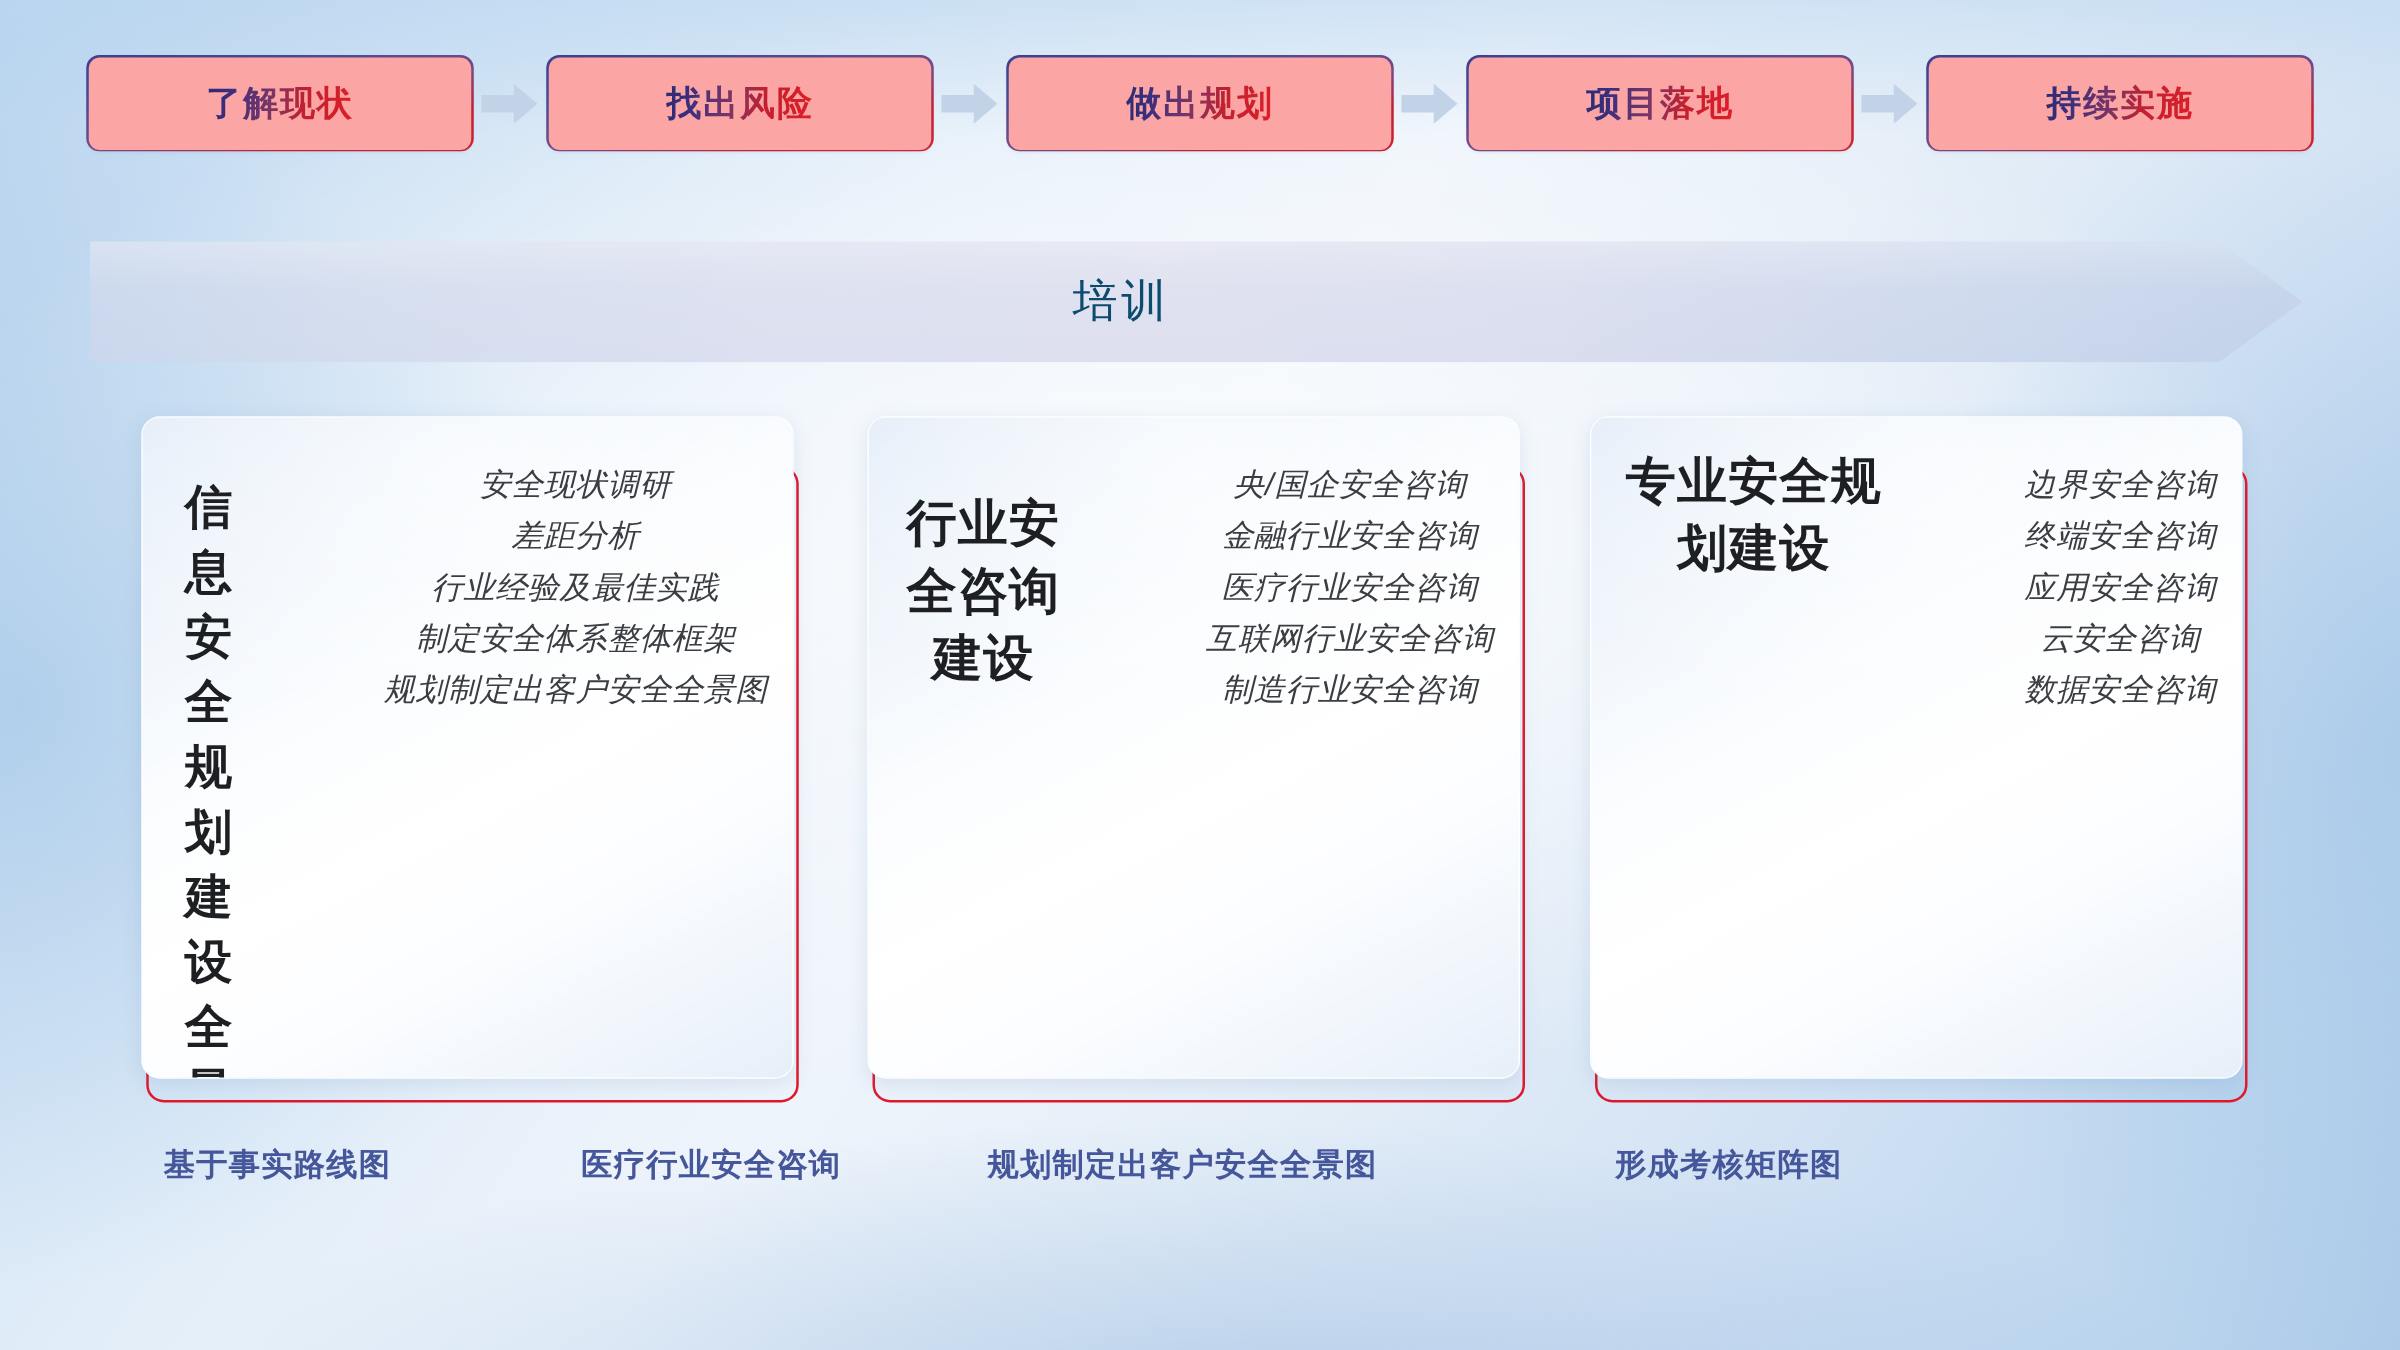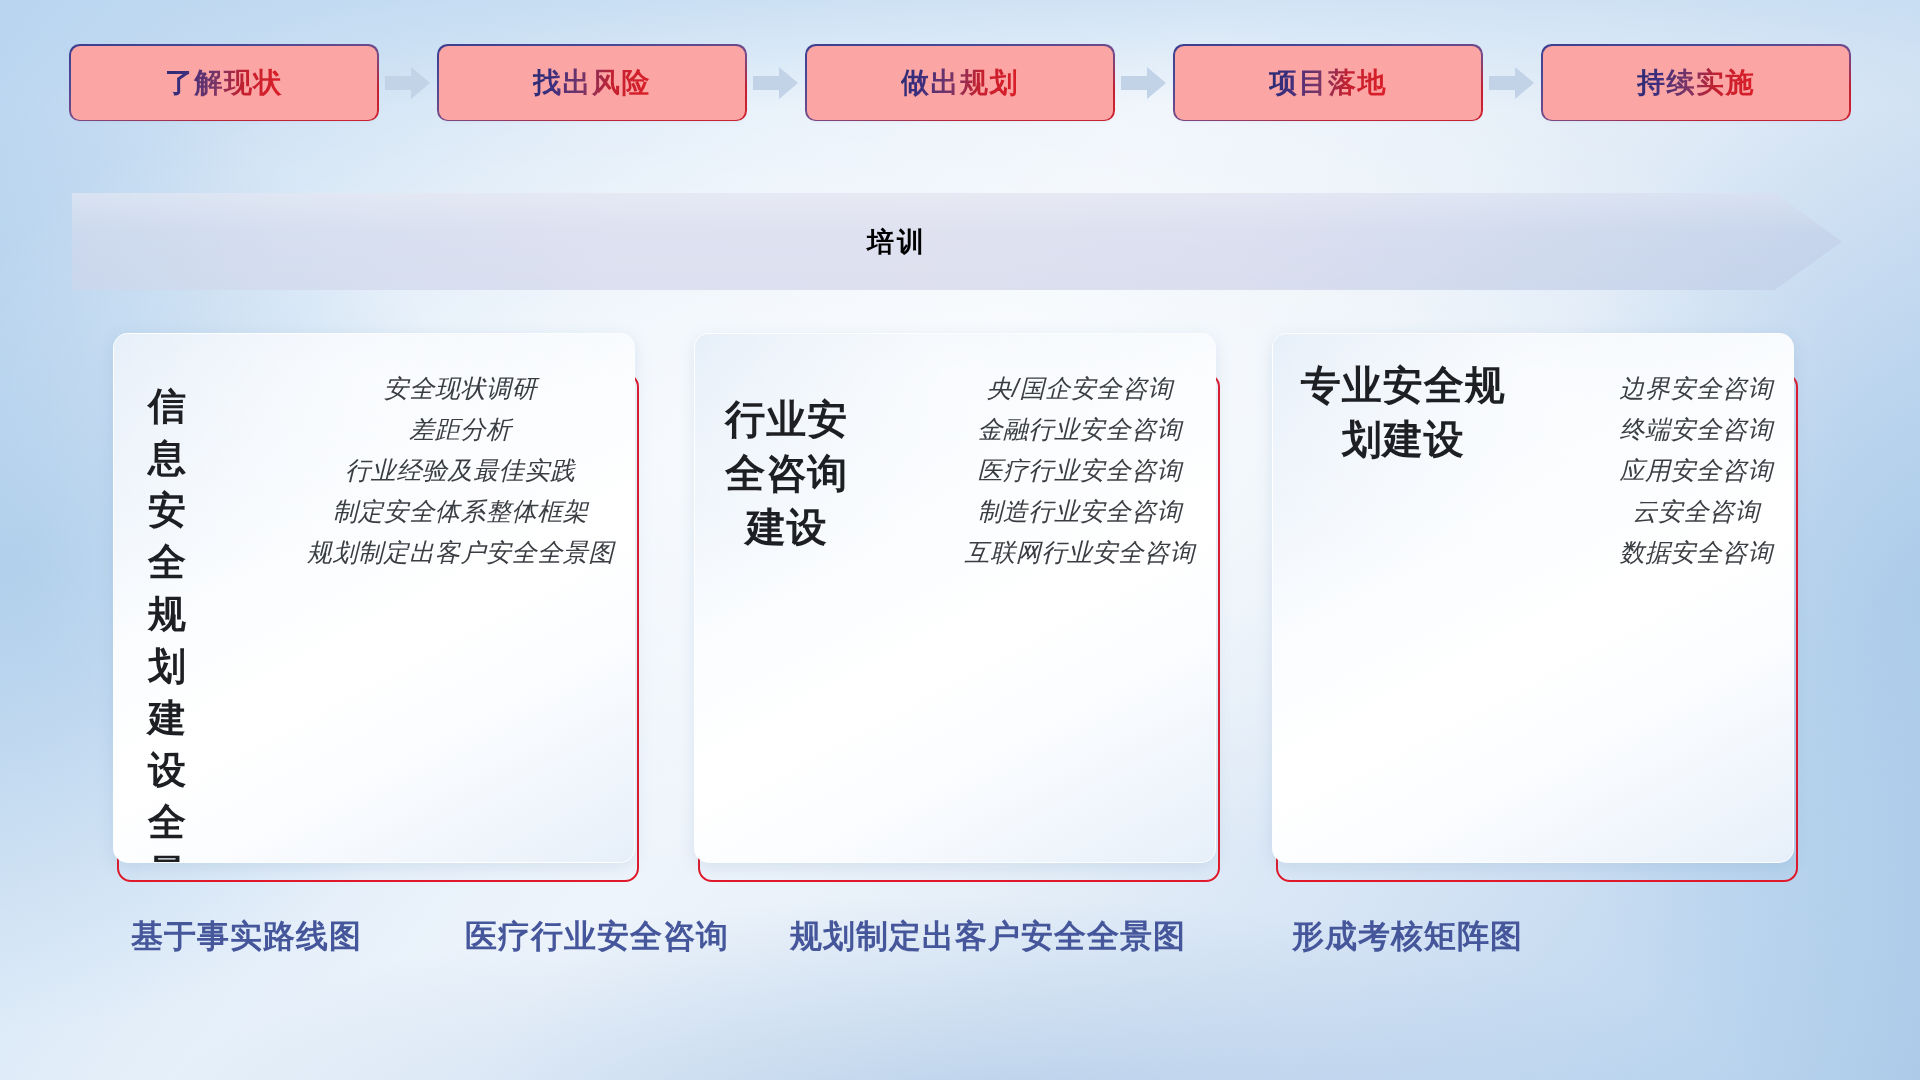--- a/index.html
+++ b/index.html
@@ -51,21 +51,21 @@
   #banner .shape{position:absolute;inset:0;
     background:linear-gradient(100deg,#c9d6ec 0%,#d3dcee 12%,#dadeef 30%,#dcdeee 48%,#d8dcee 66%,#ccd7ec 84%,#c2d1ea 100%);
     -webkit-clip-path:polygon(0 0,96.2% 0,100% 50%,96.2% 100%,0 100%);
     clip-path:polygon(0 0,96.2% 0,100% 50%,96.2% 100%,0 100%);
     opacity:.93;}
   #banner .sheen{position:absolute;inset:0;
     background:linear-gradient(180deg,rgba(255,255,255,.30) 0%,rgba(255,255,255,.06) 40%,rgba(255,255,255,0) 100%);
     -webkit-clip-path:polygon(0 0,96.2% 0,100% 50%,96.2% 100%,0 100%);
     clip-path:polygon(0 0,96.2% 0,100% 50%,96.2% 100%,0 100%);}
   #banner .btext{position:absolute;inset:0;display:flex;align-items:center;justify-content:center;
-    padding-right:120px;font-size:27px;font-weight:700;color:#000000;letter-spacing:3px;}
+    padding-right:120px;font-size:36px;font-weight:400;color:#0c4a6e;letter-spacing:3px;}
 
   
   #cards{position:absolute;left:0;top:333px;width:1920px;height:560px;z-index:3;}
   .card{position:absolute;top:0;width:526px;height:545px;}
   .card.c0{left:113px;}
   .card.c1{left:694px;}
   .card.c2{left:1272px;}
 
   .card .redframe{
     position:absolute;left:4px;top:40px;width:518px;height:505px;
@@ -108,21 +108,21 @@
   .card-list{list-style:none;margin:0;padding:34px 20px 0;text-align:center;}
   .card-list li{
     font-size:25px;line-height:41px;color:#3a3d42;letter-spacing:.6px;white-space:nowrap;font-style:italic;
   }
   .c0 .card-list li{line-height:41px;}
   .c1 .card-list li{line-height:41px;}
   .c2 .card-list li{line-height:41px;text-align:center;}
 
   
   #footer{position:absolute;left:0;top:915px;width:1920px;height:60px;z-index:3;}
-  .foot{position:absolute;top:0;font-size:32px;font-weight:700;color:#45569b;letter-spacing:1px;white-space:nowrap;}
+  .foot{position:absolute;top:0;font-size:25px;font-weight:700;color:#45569b;letter-spacing:1px;white-space:nowrap;}
   .foot.f0{left:131px;}
   .foot.f1{left:465px;}
   .foot.f2{left:790px;}
   .foot.f3{left:1292px;}
 </style>
 </head>
 <body>
 
 <div id="bg">
   <div class="bg-l1"></div>
@@ -222,22 +222,22 @@
         <div class="card-title">
           <div>行业安全咨询建设</div>
         </div>
         <div class="divider-wrap">
           <div class="divider"></div>
         </div>
         <ul class="card-list">
           <li>央/国企安全咨询</li>
           <li>金融行业安全咨询</li>
           <li>医疗行业安全咨询</li>
+          <li>互联网行业安全咨询</li>
           <li>制造行业安全咨询</li>
-          <li>互联网行业安全咨询</li>
         </ul>
       </div>
     </div>
   </div>
 
   <div class="card c2">
     <div class="redframe"></div>
     <div class="panel">
       <div class="inner">
         <div class="card-title">

